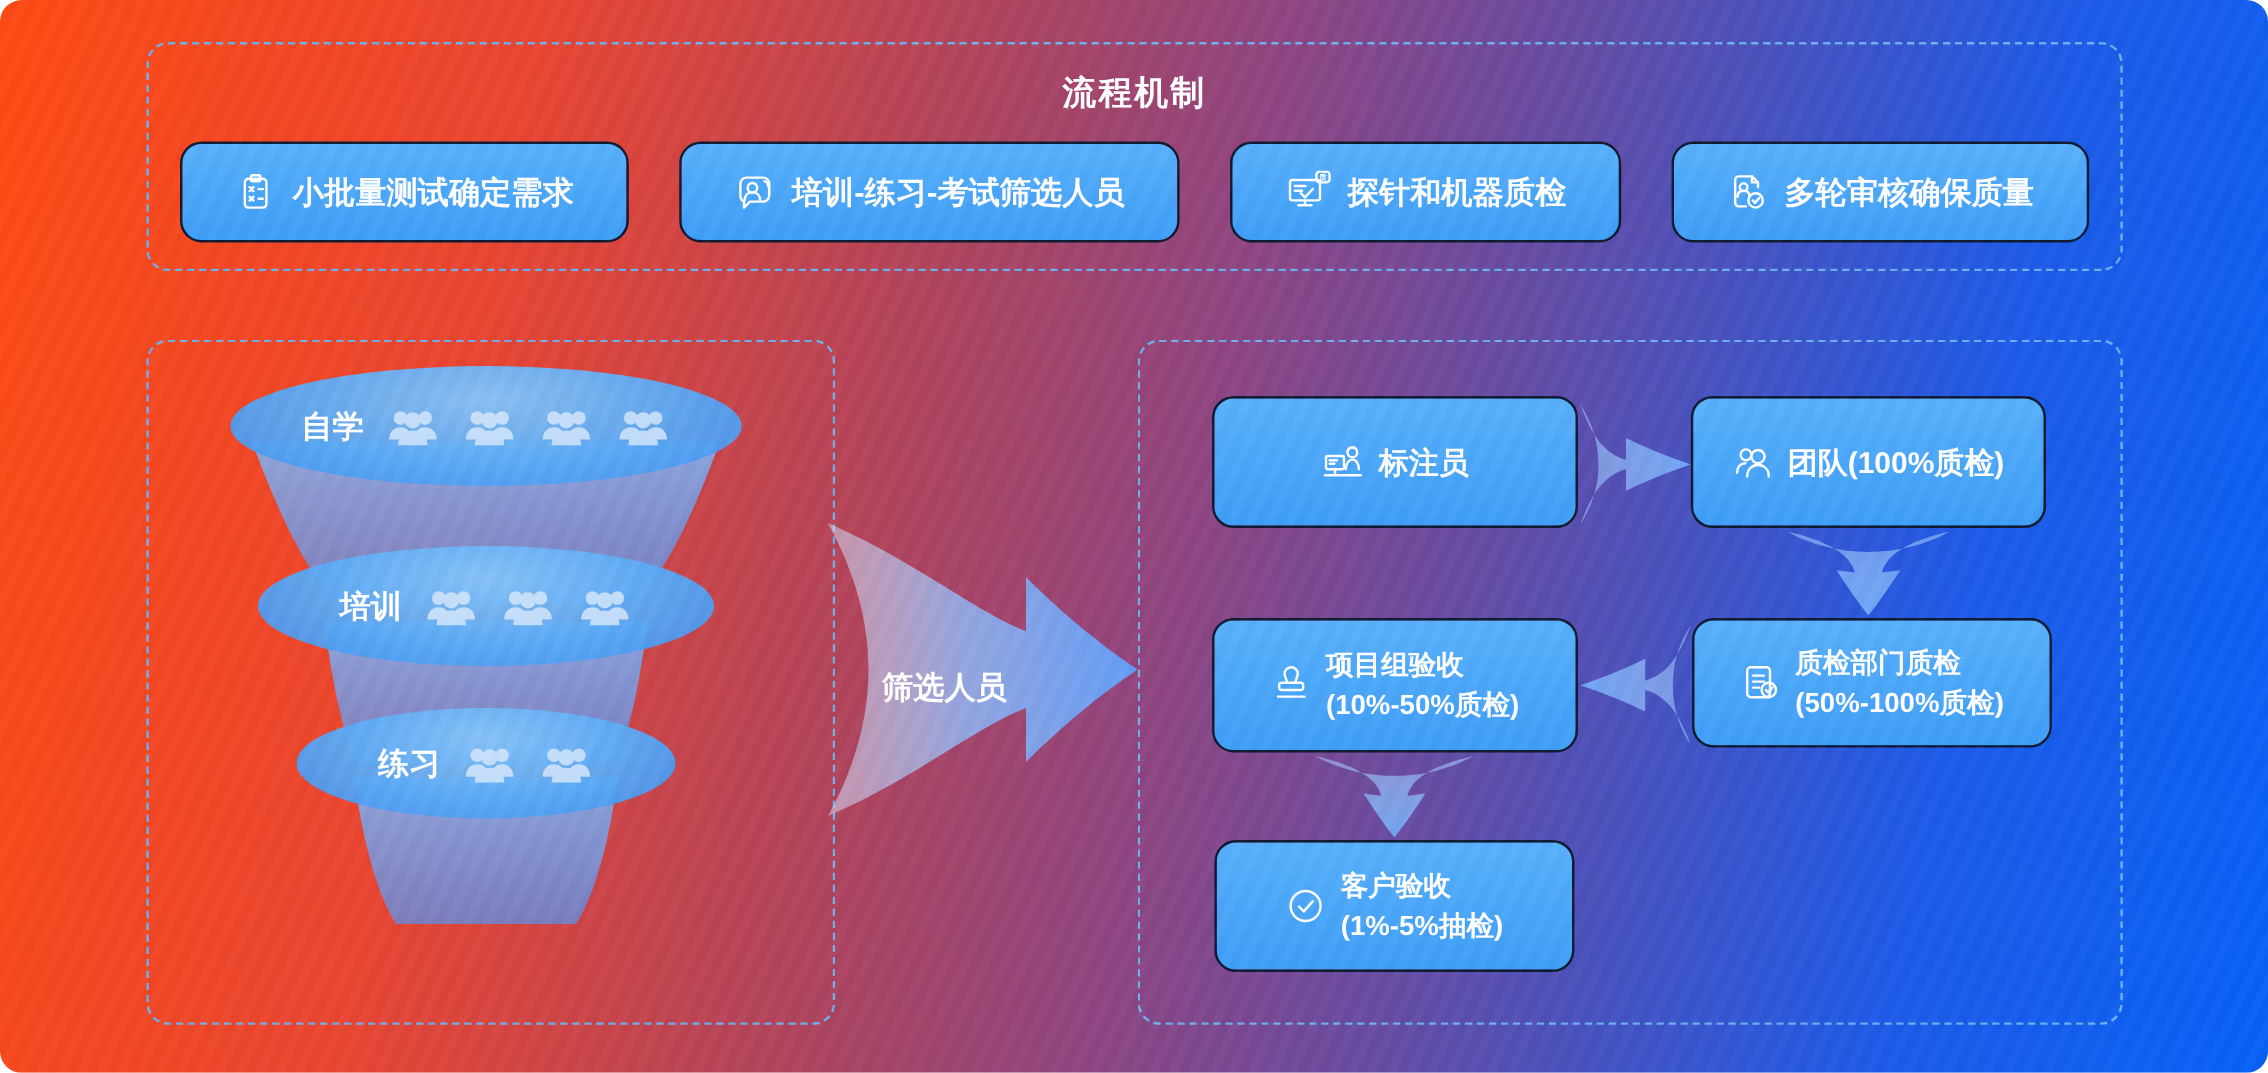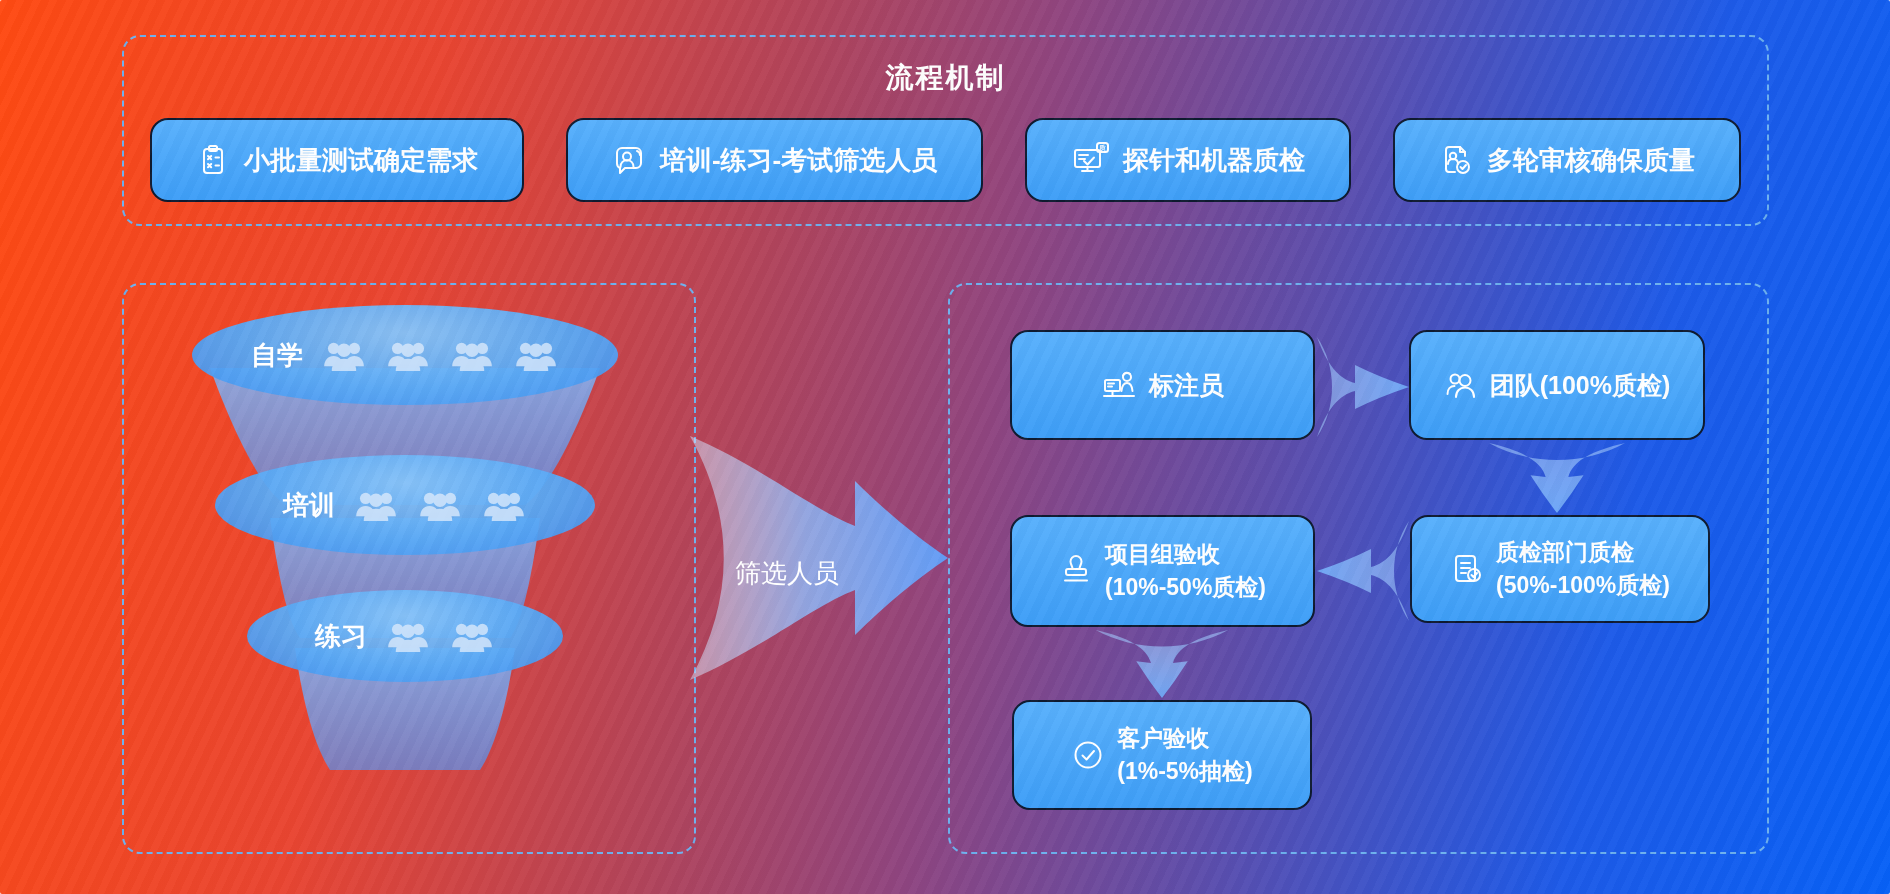--- a/index.html
+++ b/index.html
@@ -1,16 +1,16 @@
 <!DOCTYPE html>
 <html><head>
 <meta charset="utf-8">
 <style>
   html,body{margin:0;padding:0;background:#ffffff;font-family:"Liberation Sans","DejaVu Sans",sans-serif;}
-  .stage{position:relative;width:1890px;height:894px;border-radius:2px;overflow:hidden;
+  .stage{position:relative;width:1890px;height:894px;border-radius:18px;overflow:hidden;
     background:linear-gradient(101deg,#ff4a12 0%,#e94531 22%,#b0445c 40%,#8f4580 52%,#5e4daa 66%,#1d5ae8 84%,#0761f7 100%);}
   .stage::after{content:"";position:absolute;inset:0;pointer-events:none;
     background:repeating-linear-gradient(115deg,rgba(255,255,255,0.025) 0 7px,rgba(0,0,0,0.015) 7px 15px);}
   .panel{position:absolute;border:2px dashed #6db0ee;border-radius:18px;}
   .panel-top{left:122px;top:35px;width:1643px;height:187px;}
   .panel-left{left:122px;top:283px;width:570px;height:567px;}
   .panel-right{left:948px;top:283px;width:817px;height:567px;}
   .diagram-title{position:absolute;left:0;right:0;top:22px;height:35px;text-align:center;
     color:#fff;font-size:28px;font-weight:bold;letter-spacing:2px;}
   .top-row{position:absolute;left:0;right:0;top:81px;display:flex;justify-content:space-between;padding:0 26px;}
@@ -21,21 +21,21 @@
     background:linear-gradient(180deg,#58b0fc,#3e9ef7);border:2px solid #0e1a30;box-sizing:border-box;justify-content:center;}
   .fbox-label{color:#fff;font-size:25px;font-weight:bold;white-space:nowrap;}
   .fbox-lines{display:flex;flex-direction:column;color:#fff;font-size:23px;font-weight:bold;line-height:33px;white-space:nowrap;}
   .icon{flex:0 0 auto;display:block;}
   .funnel-ellipse{position:absolute;border-radius:50%;display:flex;align-items:center;justify-content:center;gap:18px;
     background:radial-gradient(ellipse at 50% 28%,rgba(134,196,250,0.96) 0%,rgba(88,169,246,0.95) 55%,rgba(62,143,240,0.92) 100%);}
   .funnel-label{color:#fff;font-size:26px;font-weight:bold;white-space:nowrap;position:relative;z-index:2;}
   .ppl{position:relative;z-index:2;opacity:0.8;}
   .abs{position:absolute;}
   .screen-arrow-label{position:absolute;left:712px;top:556px;width:150px;text-align:center;
-    color:#fff;font-size:26px;font-weight:normal;z-index:3;white-space:nowrap;}
+    color:#fff;font-size:26px;font-weight:bold;z-index:3;white-space:nowrap;}
   .flip-h{transform:scaleX(-1);}
   svg{display:block;}
 </style>
 </head>
 <body>
 
 <div class="stage">
 
   <svg width="0" height="0" style="position:absolute">
     <defs>

